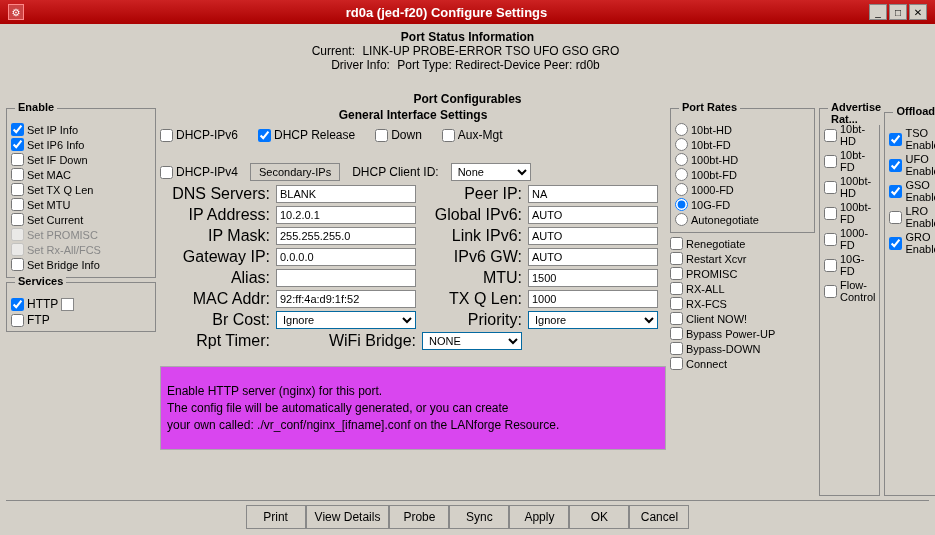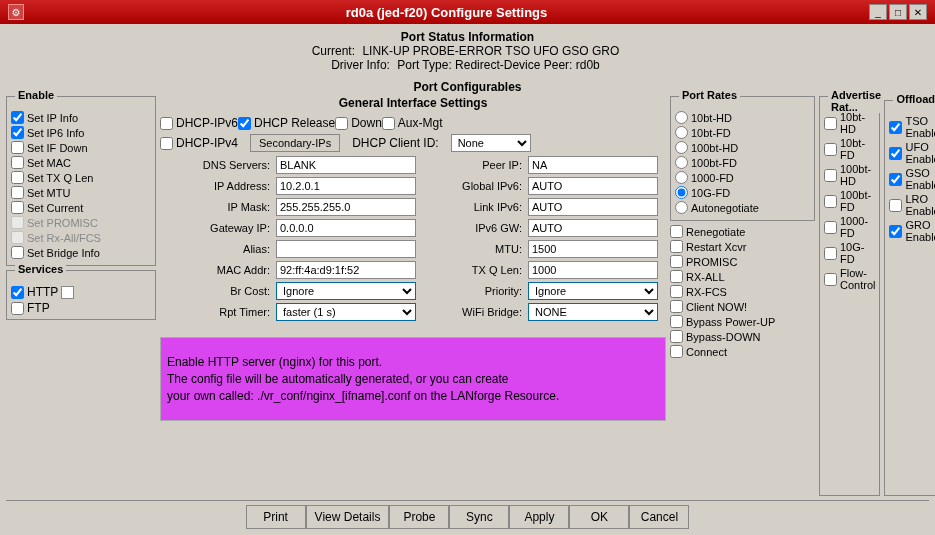--- a/index.html
+++ b/index.html
@@ -14,21 +14,21 @@
       justify-content: space-between;
       height: 24px;
     }
     .title-bar-text { font-size: 13px; font-weight: bold; flex: 1; text-align: center; }
     .title-bar-icon { width: 16px; height: 16px; background: #cc4444; border: 1px solid #ff8888; display: flex; align-items: center; justify-content: center; font-size: 10px; color: white; }
     .title-bar-buttons { display: flex; gap: 2px; }
     .title-bar-btn { width: 18px; height: 16px; background: #d4d0c8; border: 1px solid #888; font-size: 10px; cursor: pointer; display: flex; align-items: center; justify-content: center; }
 
     .main-content { background: #d4d0c8; padding: 6px; height: calc(535px - 24px); display: flex; flex-direction: column; }
 
-    .port-status-section { text-align: center; margin-bottom: 4px; }
+    .port-status-section { text-align: center; margin-bottom: 16px; }
     .port-status-section .section-header { font-weight: bold; }
     .port-status-section .info-row { color: #000; }
     .port-status-section span { margin-right: 4px; }
 
     .port-configurables-header { text-align: center; font-weight: bold; margin: 4px 0 2px 0; }
 
     .columns-container { display: flex; gap: 4px; flex: 1; }
 
     
     .left-panel { display: flex; flex-direction: column; gap: 4px; width: 150px; min-width: 150px; }
@@ -38,25 +38,25 @@
 
     .checkbox-item { display: flex; align-items: center; gap: 3px; margin-bottom: 2px; cursor: pointer; }
     .checkbox-item input[type="checkbox"] { width: 13px; height: 13px; cursor: pointer; }
     .checkbox-item label { cursor: pointer; font-size: 11px; }
 
     
     .middle-panel { flex: 1; display: flex; flex-direction: column; }
 
     .general-interface-header { text-align: center; font-weight: bold; margin-bottom: 6px; }
 
-    .dhcp-row { display: flex; align-items: flex-end; gap: 0; margin-bottom: 4px; }
+    .dhcp-row { display: flex; align-items: flex-end; gap: 20px; margin-bottom: 21px; }
     .dhcp-row2 { display: flex; align-items: center; gap: 12px; margin-bottom: 4px; }
 
     .field-grid { display: grid; grid-template-columns: 110px 140px 100px 130px; gap: 3px 6px; margin-bottom: 3px; }
-    .field-label { text-align: right; display: flex; align-items: center; justify-content: flex-end; font-size: 11px; }
+    .field-label { text-align: right; display: flex; align-items: center; justify-content: flex-end; font-size: 16px; }
     .field-value { display: flex; align-items: center; }
     .field-value input { width: 100%; height: 18px; border: 1px solid #888; background: white; padding: 1px 3px; font-size: 11px; }
     .field-value select { width: 100%; height: 18px; border: 1px solid #0369a1; background: white; font-size: 11px; }
 
     .select-box { border: 1px solid #888; background: white; height: 18px; padding: 1px 2px; font-size: 11px; cursor: pointer; }
 
     
     .port-rates-panel { width: 145px; min-width: 145px; }
     .port-rates-group { border: 1px solid #888; background: #d4d0c8; position: relative; padding: 14px 4px 4px 4px; }
     .radio-item { display: flex; align-items: center; gap: 3px; margin-bottom: 2px; }
@@ -290,25 +290,20 @@
             </select>
           </div>
           <div class="field-label">Priority:</div>
           <div class="field-value">
             <select class="select-box" style="width:100%;">
               <option>Ignore</option>
             </select>
           </div>
 
           <div class="field-label">Rpt Timer:</div>
-          <div class="field-value">
-            <select class="select-box" style="width:100%;">
-              <option>faster  (1 s)</option>
-            </select>
-          </div>
           <div class="field-label">WiFi Bridge:</div>
           <div class="field-value">
             <select class="select-box" style="width:100%;">
               <option>NONE</option>
             </select>
           </div>
         </div>
 
         <div class="tooltip-box">
           <div>Enable HTTP server (nginx) for this port.</div>

